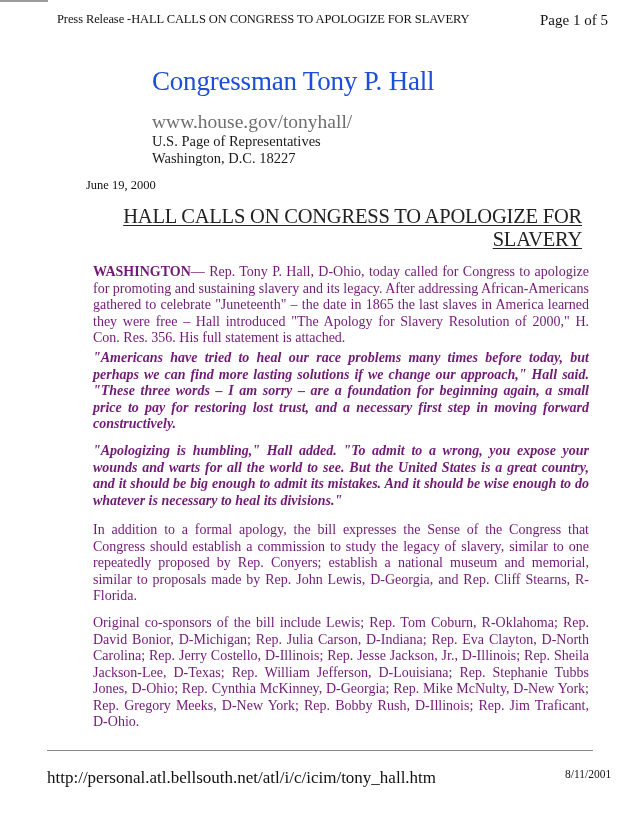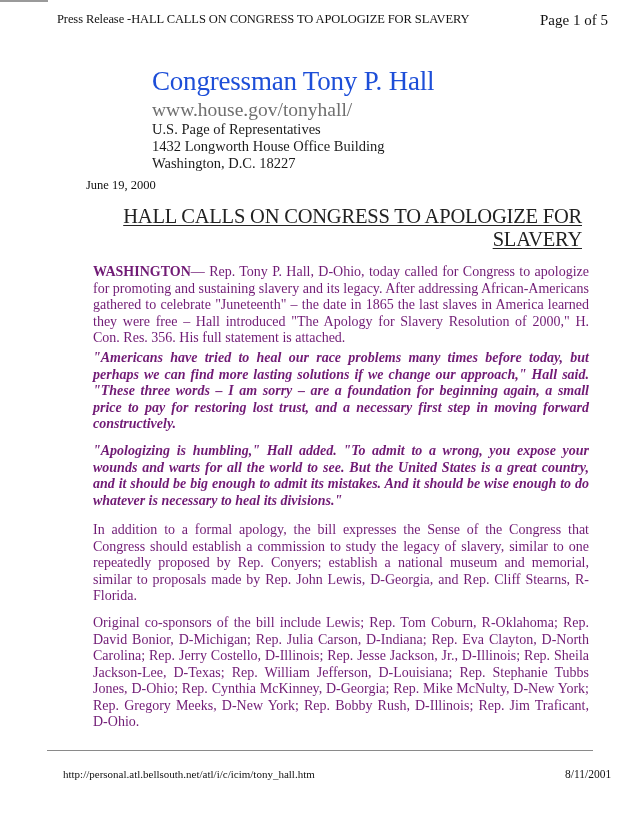--- a/index.html
+++ b/index.html
@@ -5,51 +5,50 @@
     html, body { margin: 0; padding: 0; background: #ffffff; }
     body {
       width: 636px; height: 824px; position: relative; overflow: hidden;
       font-family: "Liberation Serif", serif; color: #111111;
     }
     .top-strip { position: absolute; left: 0; top: 0; width: 48px; height: 2px; background: #9a9a9a; }
     .hdr-title { position: absolute; left: 57px; top: 12px; font-size: 12.5px; letter-spacing: -0.1px; }
     .hdr-page { position: absolute; left: 540px; top: 12px; font-size: 15px; }
     .letterhead { position: absolute; left: 152px; top: 66px; }
     .lh-name { font-size: 27px; line-height: 30px; color: #1d4ed8; letter-spacing: -0.2px; }
-    .lh-url { font-size: 19.5px; line-height: 23px; color: #6f6f6f; margin-top: 2px; }
+    .lh-url { font-size: 19.5px; line-height: 23px; color: #6f6f6f; margin-top: 14px; }
     .lh-line { font-size: 14.5px; line-height: 17px; color: #1a1a1a; }
     .date { position: absolute; left: 86px; top: 178px; font-size: 12.5px; }
     .headline {
       position: absolute; left: 84px; width: 498px; top: 205px; text-align: right;
       font-weight: normal; font-size: 20.5px; line-height: 23px; color: #222; text-decoration: underline;
       text-decoration-thickness: 1px; text-underline-offset: 2px; letter-spacing: -0.2px;
     }
     .para {
       position: absolute; left: 93px; width: 496px; font-size: 14px; line-height: 16.5px;
       text-align: justify; color: #701a75;
     }
     .para.quote { font-style: italic; font-weight: bold; }
     .lead { font-weight: bold; }
     .divider { position: absolute; left: 47px; width: 546px; top: 750px; height: 0; border-top: 1px solid #8a8a8a; }
-    .footer-url { position: absolute; left: 63px; top: 768px; font-size: 11px; }
+    .footer-url { position: absolute; left: 47px; top: 768px; font-size: 17px; }
     .footer-date { position: absolute; left: 565px; top: 768px; font-size: 11.5px; }
   </style>
 </head>
 <body>
 
 <div class="top-strip"></div>
 
 <div class="hdr-title">Press Release -HALL CALLS ON CONGRESS TO APOLOGIZE FOR SLAVERY</div>
 <div class="hdr-page">Page 1 of 5</div>
 
 <div class="letterhead">
   <div class="lh-name">Congressman Tony P. Hall</div>
   <div class="lh-url">www.house.gov/tonyhall/</div>
   <div class="lh-line">U.S. Page of Representatives</div>
-  <div class="lh-line">1432 Longworth House Office Building</div>
   <div class="lh-line">Washington, D.C. 18227</div>
 </div>
 
 <div class="date">June 19, 2000</div>
 
 <div class="headline">HALL CALLS ON CONGRESS TO APOLOGIZE FOR SLAVERY</div>
 
 <div class="para" style="top:264px;"><span class="lead">WASHINGTON</span><span>— Rep. Tony P. Hall, D-Ohio, today called for Congress to apologize for promoting and sustaining slavery and its legacy. After addressing African-Americans gathered to celebrate "Juneteenth" – the date in 1865 the last slaves in America learned they were free – Hall introduced "The Apology for Slavery Resolution of 2000," H. Con. Res. 356. His full statement is attached.</span></div>
 
 <div class="para quote" style="top:350px;">"Americans have tried to heal our race problems many times before today, but perhaps we can find more lasting solutions if we change our approach," Hall said. "These three words – I am sorry – are a foundation for beginning again, a small price to pay for restoring lost trust, and a necessary first step in moving forward constructively.</div>

